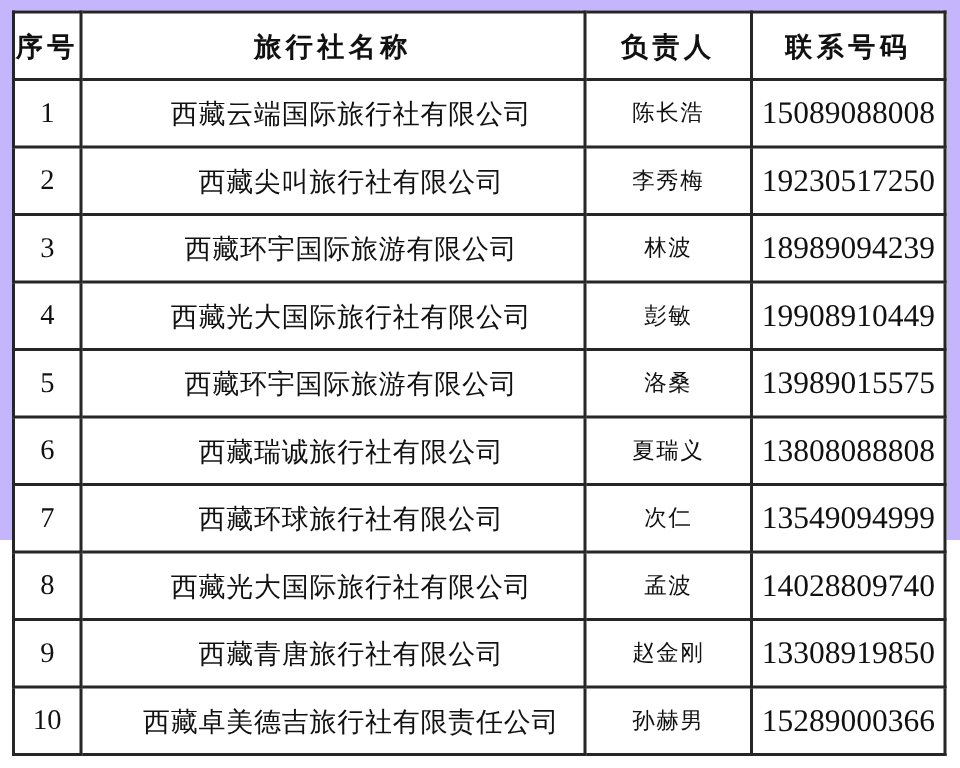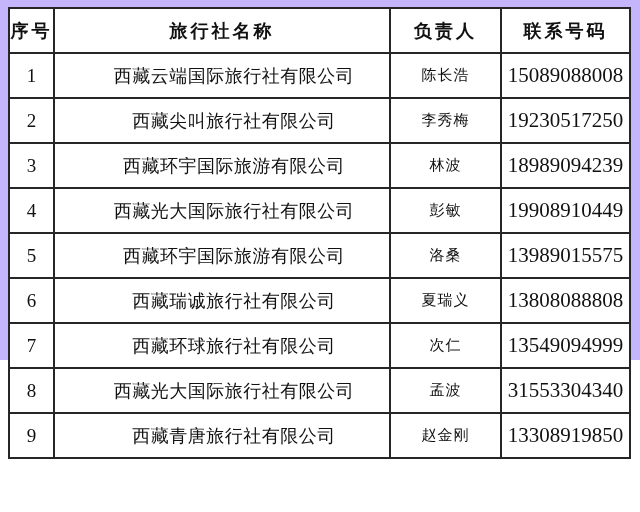--- a/index.html
+++ b/index.html
@@ -122,23 +122,29 @@
         <tr>
           <td class="col-index">7</td>
           <td class="col-name">西藏环球旅行社有限公司</td>
           <td class="col-person">次仁</td>
           <td class="col-phone">13549094999</td>
         </tr>
         <tr>
           <td class="col-index">8</td>
           <td class="col-name">西藏光大国际旅行社有限公司</td>
           <td class="col-person">孟波</td>
-          <td class="col-phone">31553304340</td>
+          <td class="col-phone">14028809740</td>
         </tr>
         <tr>
           <td class="col-index">9</td>
           <td class="col-name">西藏青唐旅行社有限公司</td>
           <td class="col-person">赵金刚</td>
           <td class="col-phone">13308919850</td>
         </tr>
+        <tr>
+          <td class="col-index">10</td>
+          <td class="col-name">西藏卓美德吉旅行社有限责任公司</td>
+          <td class="col-person">孙赫男</td>
+          <td class="col-phone">15289000366</td>
+        </tr>
       </tbody>
   </table>
 </div>
 
 </body></html>

